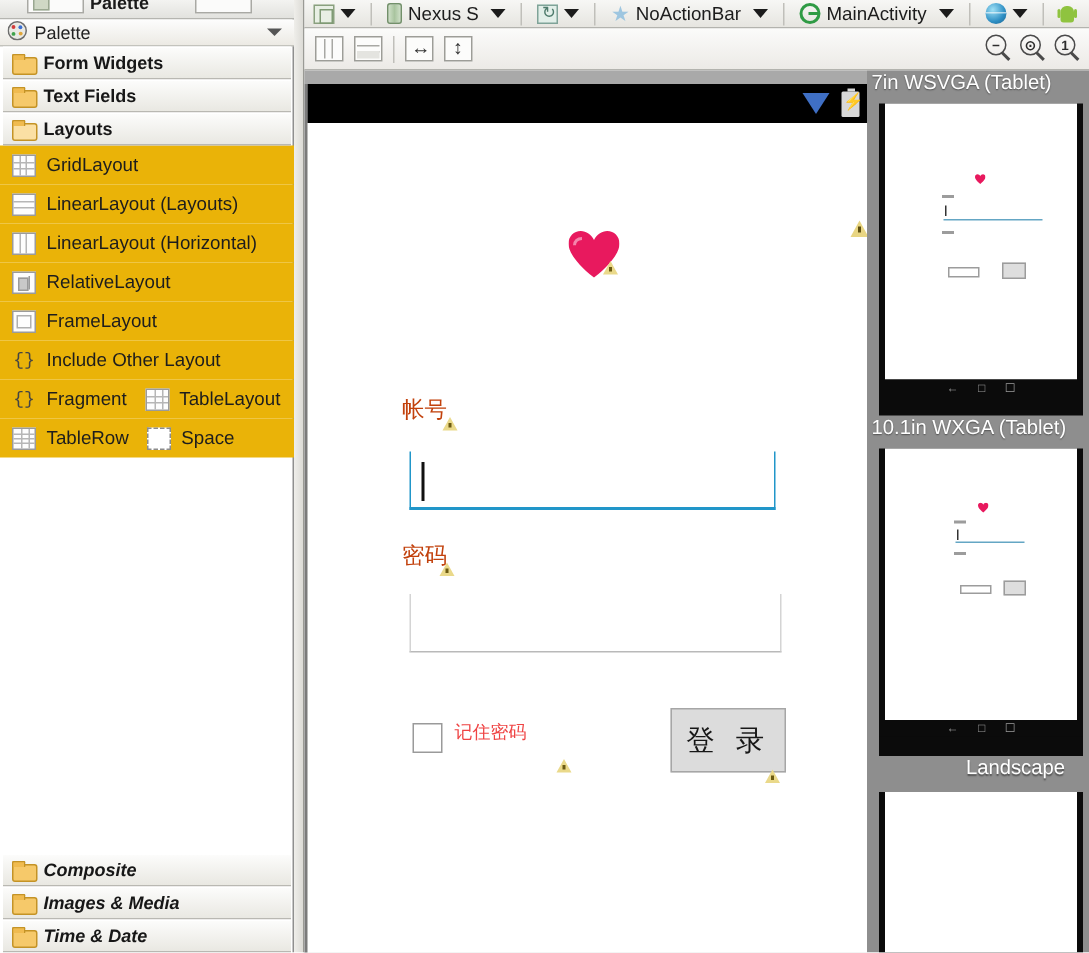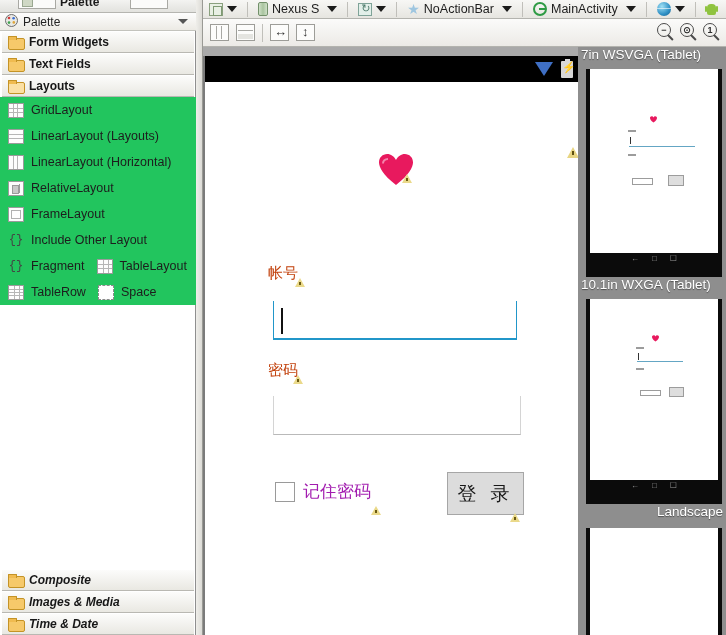--- a/index.html
+++ b/index.html
@@ -78,21 +78,21 @@
   }
   .folder::after {
     content: ""; position: absolute; left: 0; top: 0px; width: 7px; height: 3px;
     background: #f0bb50; border: 1px solid #c49326; border-bottom: none;
     border-radius: 1px 1px 0 0;
   }
   .folder.open::before { background: #fbe0a4; }
 
   .item-row {
     height: 26px; display: flex; align-items: center; padding-left: 8px;
-    background: #22c55e; font-size: 12.5px; color: #1d1d1d;
+    background: #eab308; font-size: 12.5px; color: #1d1d1d;
   }
   .item-row .lbl { margin-left: 7px; }
   .item-row .lbl2 { margin-left: 7px; }
   .ico {
     width: 16px; height: 15px; flex: 0 0 auto; position: relative;
     border: 1px solid #9b9b9b; background: #fdfdfd;
   }
   .ico.grid::before, .ico.grid::after {
     content: ""; position: absolute; background: #b6b6b6;
   }
@@ -333,38 +333,38 @@
   }
   #pwd-field {
     position: absolute; left: 68px; top: 340px; width: 248px; height: 39px;
     border-bottom: 1px solid #b9b9b9;
     border-left: 1px solid #d4d4d4; border-right: 1px solid #d4d4d4;
   }
   #remember-box {
     position: absolute; left: 70px; top: 426px; width: 20px; height: 20px;
     border: 1px solid #9a9a9a; background: #fff;
   }
-  #remember-label { position: absolute; left: 98px; top: 424px; font-size: 17px; color: #a21caf;
+  #remember-label { position: absolute; left: 98px; top: 424px; font-size: 12px; color: #ef4444;
     font-family: "DejaVu Sans", sans-serif; text-align: right; }
   #login-button {
     position: absolute; left: 242px; top: 416px; width: 77px; height: 43px;
     background: #dcdcdc; border: 1px solid #a6a6a6;
     display: flex; align-items: center; justify-content: center;
     font-size: 19px; color: #171717; letter-spacing: 4px;
     font-family: "DejaVu Sans", sans-serif;
   }
 
   
   #preview-strip {
     position: absolute; left: 578px; top: 47px; width: 148px; height: 588px;
     background: #8e8e8e; overflow: hidden;
   }
   .pv-title {
     color: #ffffff; font-size: 13.5px; text-align: right;
-    padding-right: 3px; line-height: 16px; white-space: nowrap;
+    padding-right: 16px; line-height: 16px; white-space: nowrap;
     text-shadow: 0 1px 1px rgba(0,0,0,.45);
   }
   .pv-title.left { text-align: left; padding-left: 3px; }
   .pv-frame {
     margin: 0 4px 0 8px; background: #0b0b0b; position: relative;
   }
   .pv-screen { background: #ffffff; position: relative; }
   .pv-nav { height: 11px; background: #0b0b0b; position: relative;
     display: flex; align-items: center; justify-content: center; gap: 13px; }
   .pv-nav span { color: #9a9a9a; font-size: 8px; line-height: 8px; }

